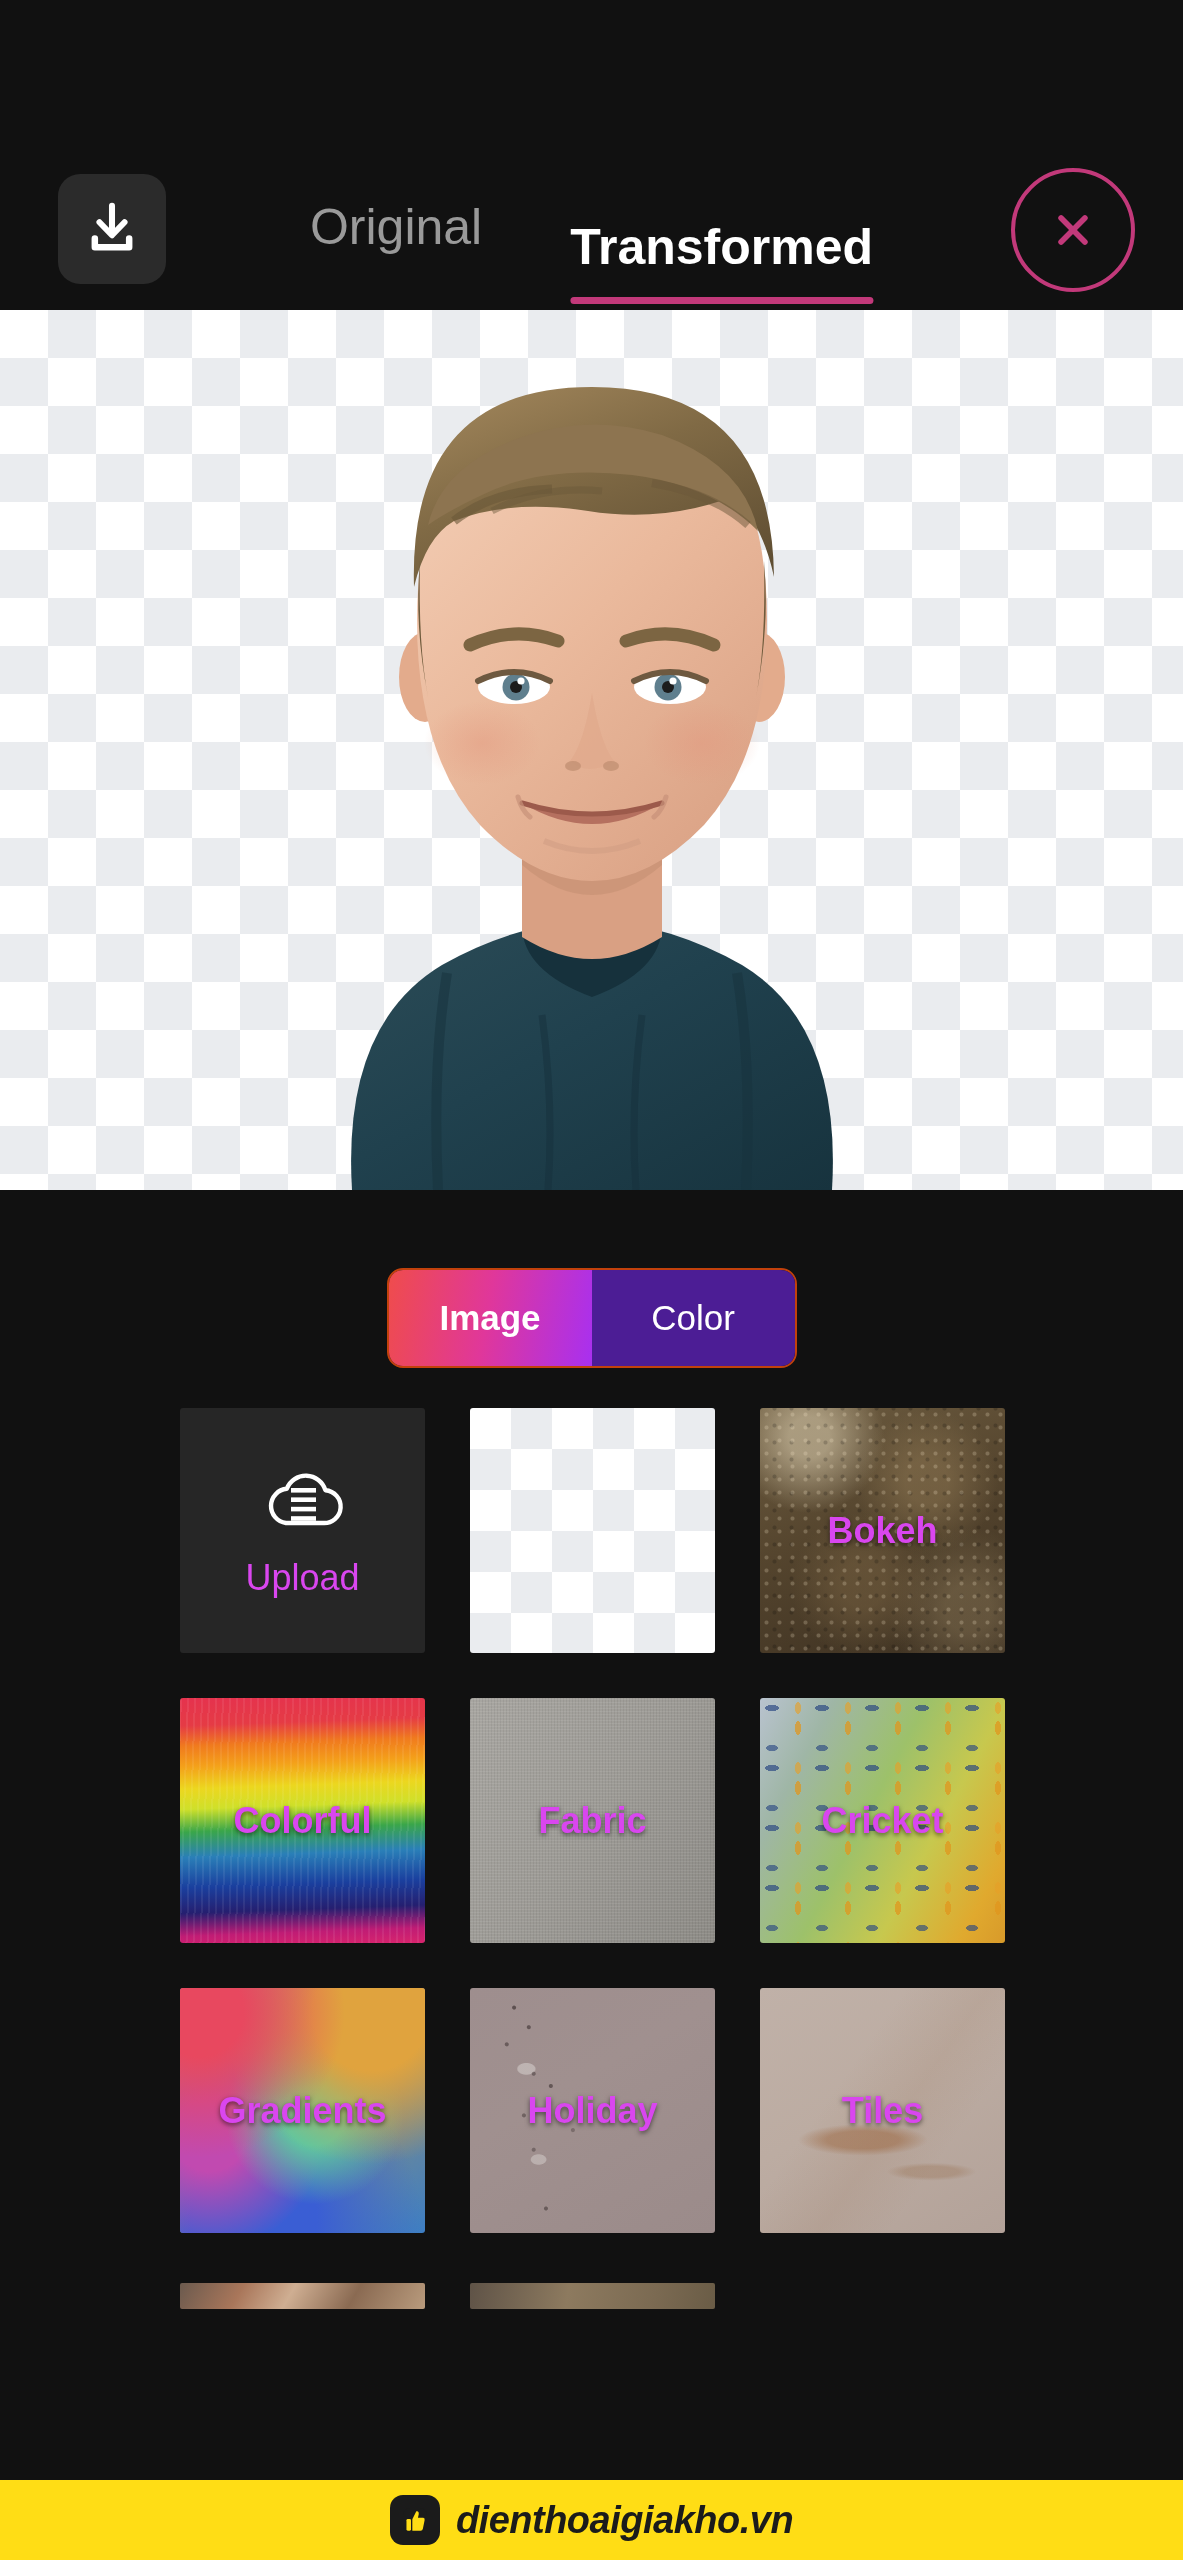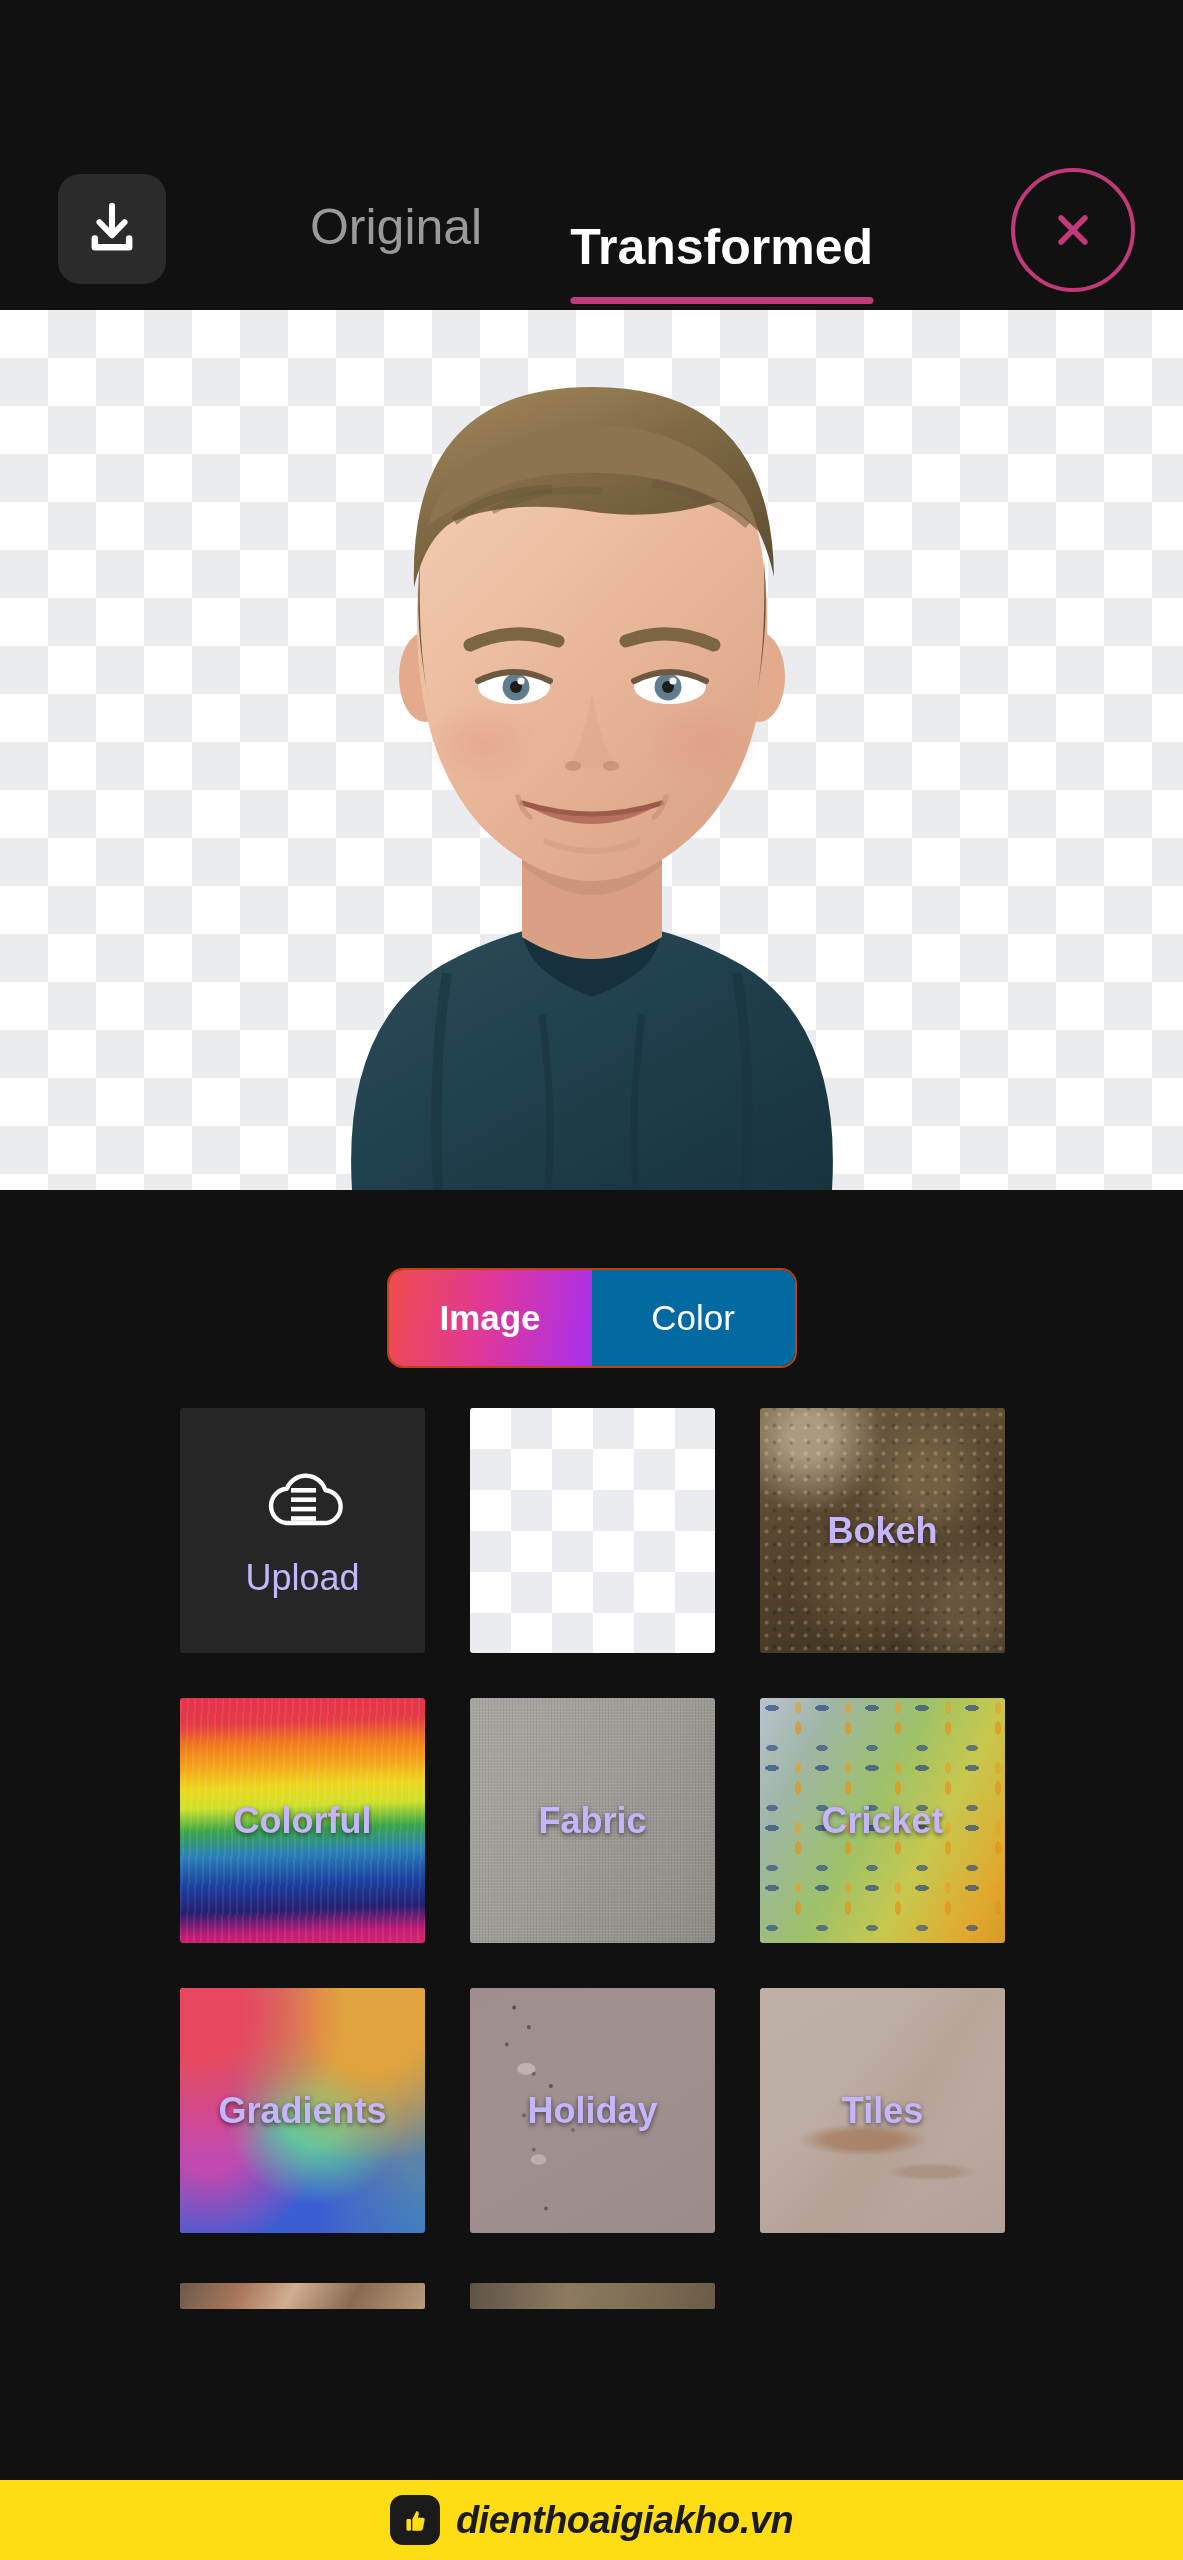--- a/index.html
+++ b/index.html
@@ -123,38 +123,38 @@
     border: 2px solid #c2410c;
   }
   .seg {
     flex: 1; display: flex; align-items: center; justify-content: center;
     font-size: 35px; cursor: pointer; color: #ffffff;
   }
   .seg.on {
     background: linear-gradient(100deg, #ef4c4c 0%, #e0379a 48%, #a830f0 100%);
     font-weight: 700;
   }
-  .seg.off { background: #0369a1; font-weight: 400; }
+  .seg.off { background: #4c1d95; font-weight: 400; }
 
   .grid {
     position: absolute; left: 180px; top: 218px;
     width: 825px;
     display: grid;
     grid-template-columns: repeat(3, 245px);
     column-gap: 45px;
     row-gap: 45px;
   }
   .tile {
     position: relative; width: 245px; height: 245px;
     border-radius: 3px; overflow: hidden; cursor: pointer;
     display: flex; align-items: center; justify-content: center;
   }
   .tile-label {
     position: relative; z-index: 3;
-    color: #c4b5fd; font-size: 36px; font-weight: 700;
+    color: #d946ef; font-size: 36px; font-weight: 700;
     text-shadow: 0 2px 5px rgba(0,0,0,0.55);
   }
   .tile.upload {
     background: #262626;
     flex-direction: column; gap: 26px;
   }
   .tile.upload .tile-label {
     font-weight: 400; font-size: 36px; text-shadow: none;
   }
   .tile.checker {

